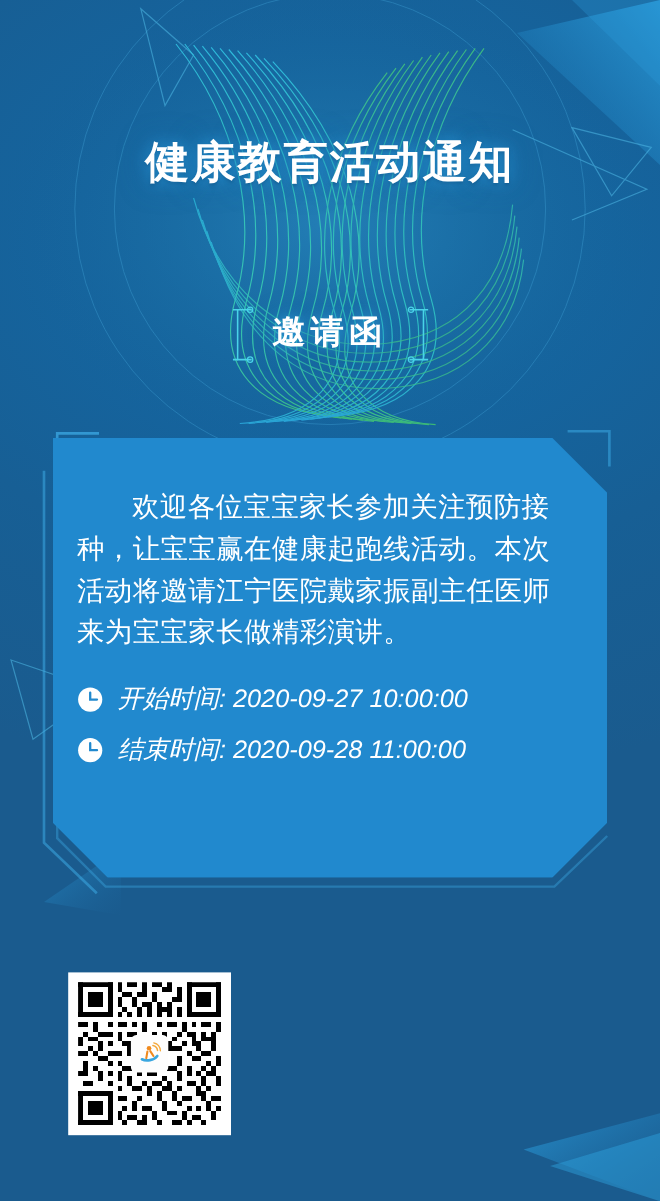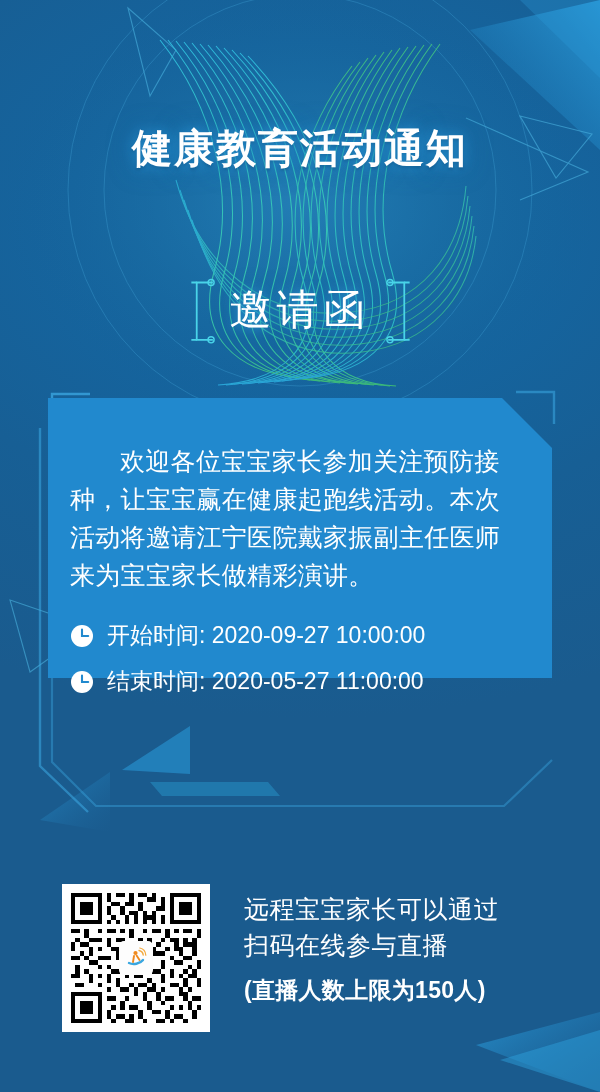--- a/index.html
+++ b/index.html
@@ -58,22 +58,22 @@
     display: flex;
     justify-content: center;
     align-items: center;
     z-index: 6;
   }
   .invite-box {
     position: relative;
     padding: 8px 56px 10px 56px;
   }
   .invite-text {
-    font-size: 42px;
-    font-weight: normal;
+    font-size: 30px;
+    font-weight: bold;
     color: #ffffff;
     letter-spacing: 5px;
     line-height: 1.15;
     text-shadow:
       0 0 12px rgba(50,165,225,0.8),
       0 0 22px rgba(30,120,190,0.5);
     white-space: nowrap;
   }
   .bracket {
     position: absolute;
@@ -96,21 +96,21 @@
     z-index: 4;
     pointer-events: none;
   }
   .card-frame svg { display: block; width: 100%; height: 100%; overflow: visible; }
 
   .card {
     position: absolute;
     left: 48px;
     top: 398px;
     width: 504px;
-    height: 280px;
+    height: 400px;
     z-index: 5;
     background: #2189ce;
     clip-path: polygon(0 0, 454px 0, 504px 50px, 504px 350px, 454px 400px, 50px 400px, 0 350px);
     padding: 44px 28px 20px 22px;
   }
 
   .card-body {
     font-size: 25px;
     line-height: 1.52;
     color: #ffffff;
@@ -132,21 +132,21 @@
   }
   .info-row:last-child { margin-bottom: 0; }
   .info-icon {
     flex: 0 0 auto;
     width: 24px;
     height: 24px;
     margin-right: 13px;
     margin-top: 4px;
   }
   .info-icon svg { display: block; width: 24px; height: 24px; }
-  .info-text { flex: 1 1 auto; }
+  .info-text { flex: 1 1 auto; font-style: italic; }
 
   
   .footer {
     position: absolute;
     left: 62px;
     top: 884px;
     width: 480px;
     display: flex;
     align-items: flex-start;
     z-index: 5;
@@ -344,21 +344,21 @@
         <span class="info-text">开始时间: 2020-09-27 10:00:00</span>
       </li>
 
       <li class="info-row">
         <span class="info-icon">
           <svg viewBox="0 0 24 24" aria-hidden="true">
             <circle cx="12" cy="12" r="11" fill="#ffffff"></circle>
             <path d="M12 5.6 V12 H18.2" fill="none" stroke="#2189ce" stroke-width="2.1" stroke-linecap="round"></path>
           </svg>
         </span>
-        <span class="info-text">结束时间: 2020-05-27 11:00:00</span>
+        <span class="info-text">结束时间: 2020-09-28 11:00:00</span>
       </li>
 
 
     </ul>
   </div>
 
   <div class="footer">
 
     <div class="qr-box">
       <div class="qr-inner">
@@ -543,21 +543,16 @@
             <path d="M6 18 C10 20, 17 19, 20 15" fill="none" stroke="#3aa7e0" stroke-width="2.4" stroke-linecap="round"></path>
             <circle cx="12.5" cy="8" r="2.1" fill="#f08a1e"></circle>
             <path d="M11 11 L10 17 M13.6 10.6 L16.5 15" fill="none" stroke="#f08a1e" stroke-width="1.9" stroke-linecap="round"></path>
             <path d="M16 5.5 C18.5 6, 20 7.8, 20.2 10" fill="none" stroke="#f4a93c" stroke-width="1.4" stroke-linecap="round"></path>
             <path d="M16.8 3 C20.4 3.8, 22.6 6.6, 22.8 10.2" fill="none" stroke="#f4a93c" stroke-width="1.2" stroke-linecap="round"></path>
           </svg>
         </span>
       </div>
     </div>
 
-    <div class="footer-text">
-      <div class="footer-line">远程宝宝家长可以通过</div>
-      <div class="footer-line">扫码在线参与直播</div>
-      <div class="footer-note">(直播人数上限为150人)</div>
-    </div>
 
   </div>
 
 </div>
 
 </body></html>

